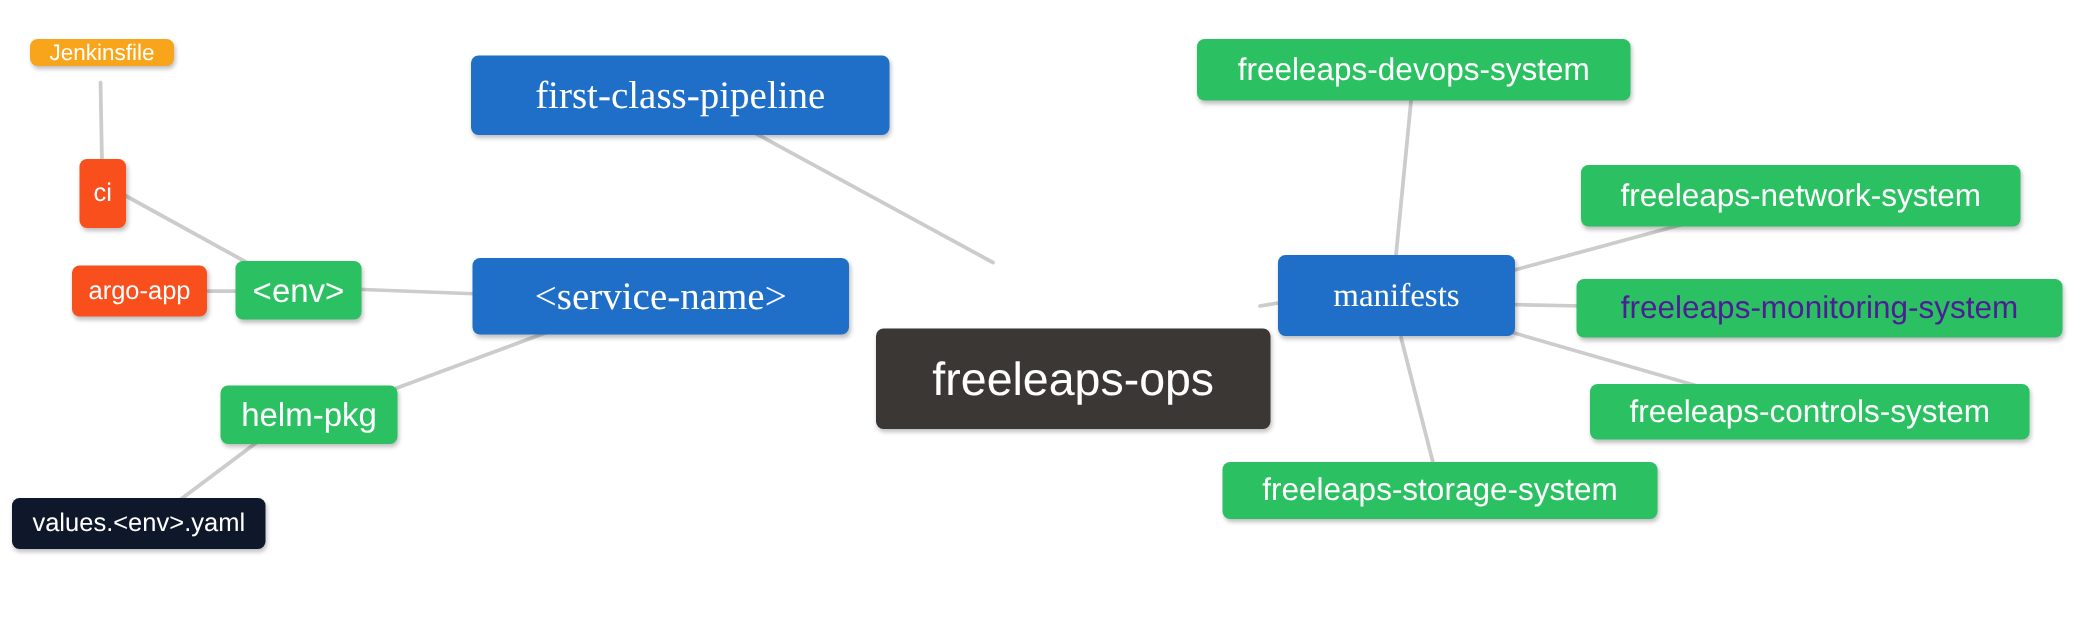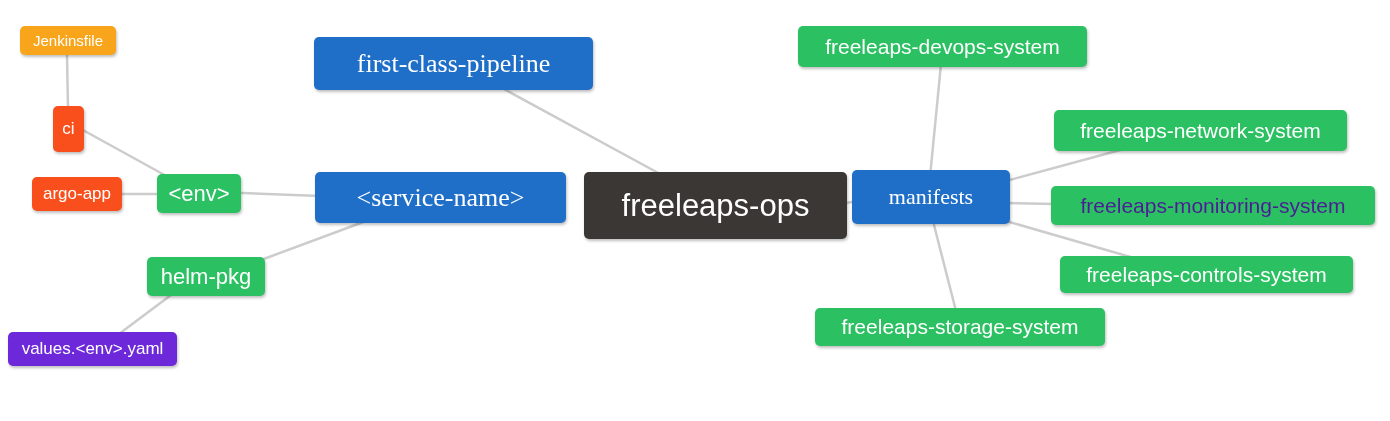--- a/index.html
+++ b/index.html
@@ -32,21 +32,21 @@
     box-shadow: 1px 2px 3px rgba(0,0,0,0.25);
     white-space: nowrap;
     cursor: pointer;
     user-select: none;
   }
   
   .c-orange { background: #f9a51c; }
   .c-red    { background: #f84f1c; }
   .c-green  { background: #2bc162; }
   .c-blue   { background: #1f6fc8; font-family: Liberation Serif, serif; }
-  .c-dark   { background: #3b3734; }
+  .c-dark   { background: #3b3734; margin-top: 47px; }
 </style>
 </head>
 <body>
 
 <div class="canvas">
 
   <svg class="edges" viewBox="0 0 1390 421" xmlns="http://www.w3.org/2000/svg">
     <line class="edge" x1="67" y1="55" x2="68" y2="108" stroke="#cccccc"></line>
     <line class="edge" x1="81" y1="129" x2="170" y2="178" stroke="#cccccc"></line>
     <line class="edge" x1="118" y1="194" x2="162" y2="194" stroke="#cccccc"></line>
@@ -55,26 +55,26 @@
     <line class="edge" x1="119" y1="334" x2="171" y2="295" stroke="#cccccc"></line>
     <line class="edge" x1="502" y1="88" x2="662" y2="175" stroke="#cccccc"></line>
     <line class="edge" x1="840" y1="204" x2="858" y2="201" stroke="#cccccc"></line>
     <line class="edge" x1="930" y1="177" x2="941" y2="64" stroke="#cccccc"></line>
     <line class="edge" x1="1006" y1="181" x2="1124" y2="149" stroke="#cccccc"></line>
     <line class="edge" x1="1006" y1="203" x2="1056" y2="204" stroke="#cccccc"></line>
     <line class="edge" x1="1006" y1="221" x2="1134" y2="258" stroke="#cccccc"></line>
     <line class="edge" x1="934" y1="225" x2="956" y2="311" stroke="#cccccc"></line>
   </svg>
 
-  <div class="node c-orange" style="left: 20px; top: 26px; width: 96px; height: 29px; font-size: 15px; background: rgb(249, 165, 28); color: rgb(255, 255, 255);">Jenkinsfile</div>
+  <div class="node c-orange" style="left: 20px; top: 26px; width: 96px; height: 18px; font-size: 15px; background: rgb(249, 165, 28); color: rgb(255, 255, 255);">Jenkinsfile</div>
   <div class="node c-red" style="left: 53px; top: 106px; width: 31px; height: 46px; font-size: 17px; background: rgb(248, 79, 28); color: rgb(255, 255, 255);">ci</div>
-  <div class="node c-red" style="left: 32px; top: 177px; width: 90px; height: 34px; font-size: 17px; background: rgb(248, 79, 28); color: rgb(255, 255, 255);">argo-app</div>
+  <div class="node c-red" style="left: 48px; top: 177px; width: 90px; height: 34px; font-size: 17px; background: rgb(248, 79, 28); color: rgb(255, 255, 255);">argo-app</div>
   <div class="node c-green" style="left: 157px; top: 174px; width: 84px; height: 39px; font-size: 22px; background: rgb(43, 193, 98); color: rgb(255, 255, 255);">&lt;env&gt;</div>
   <div class="node c-green" style="left: 147px; top: 257px; width: 118px; height: 39px; font-size: 22px; background: rgb(43, 193, 98); color: rgb(255, 255, 255);">helm-pkg</div>
-  <div class="node c-red" style="left: 8px; top: 332px; width: 169px; height: 34px; font-size: 17px; background: #6d28d9; color: rgb(255, 255, 255);">values.&lt;env&gt;.yaml</div>
+  <div class="node c-red" style="left: 8px; top: 332px; width: 169px; height: 34px; font-size: 17px; background: #0f172a; color: rgb(255, 255, 255);">values.&lt;env&gt;.yaml</div>
   <div class="node c-blue" style="left: 314px; top: 37px; width: 279px; height: 53px; font-size: 26px; background: rgb(31, 111, 200); color: rgb(255, 255, 255);">first-class-pipeline</div>
   <div class="node c-blue" style="left: 315px; top: 172px; width: 251px; height: 51px; font-size: 26px; background: rgb(31, 111, 200); color: rgb(255, 255, 255);">&lt;service-name&gt;</div>
   <div class="node c-dark" style="left: 584px; top: 172px; width: 263px; height: 67px; font-size: 31px; background: rgb(59, 55, 52); color: rgb(255, 255, 255);">freeleaps-ops</div>
   <div class="node c-blue" style="left: 852px; top: 170px; width: 158px; height: 54px; font-size: 22px; background: rgb(31, 111, 200); color: rgb(255, 255, 255);">manifests</div>
   <div class="node c-green" style="left: 798px; top: 26px; width: 289px; height: 41px; font-size: 21px; background: rgb(43, 193, 98); color: rgb(255, 255, 255);">freeleaps-devops-system</div>
   <div class="node c-green" style="left: 1054px; top: 110px; width: 293px; height: 41px; font-size: 21px; background: rgb(43, 193, 98); color: rgb(255, 255, 255);">freeleaps-network-system</div>
   <div class="node c-green" style="left: 1051px; top: 186px; width: 324px; height: 39px; font-size: 21px; background: rgb(43, 193, 98); color: #4c1d95;">freeleaps-monitoring-system</div>
   <div class="node c-green" style="left: 1060px; top: 256px; width: 293px; height: 37px; font-size: 21px; background: rgb(43, 193, 98); color: rgb(255, 255, 255);">freeleaps-controls-system</div>
   <div class="node c-green" style="left: 815px; top: 308px; width: 290px; height: 38px; font-size: 21px; background: rgb(43, 193, 98); color: rgb(255, 255, 255);">freeleaps-storage-system</div>
 

